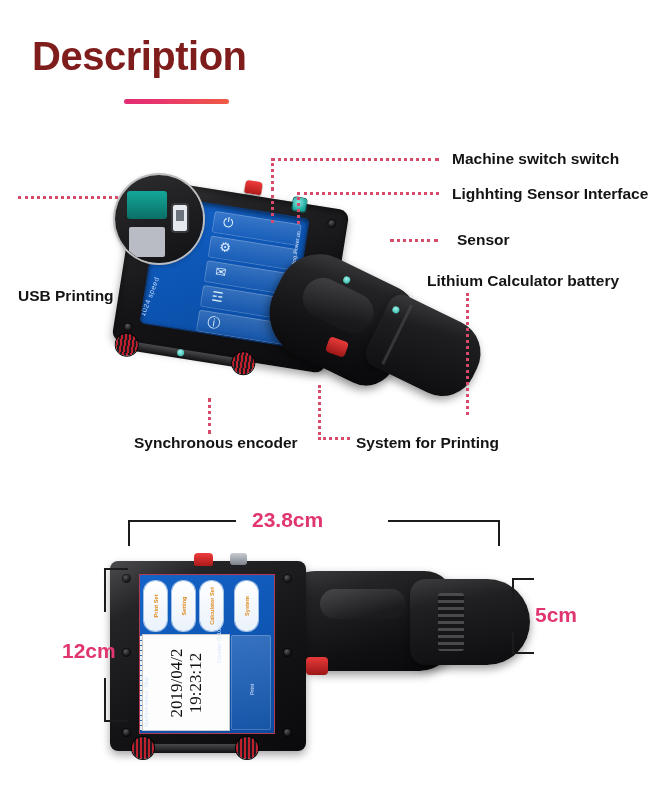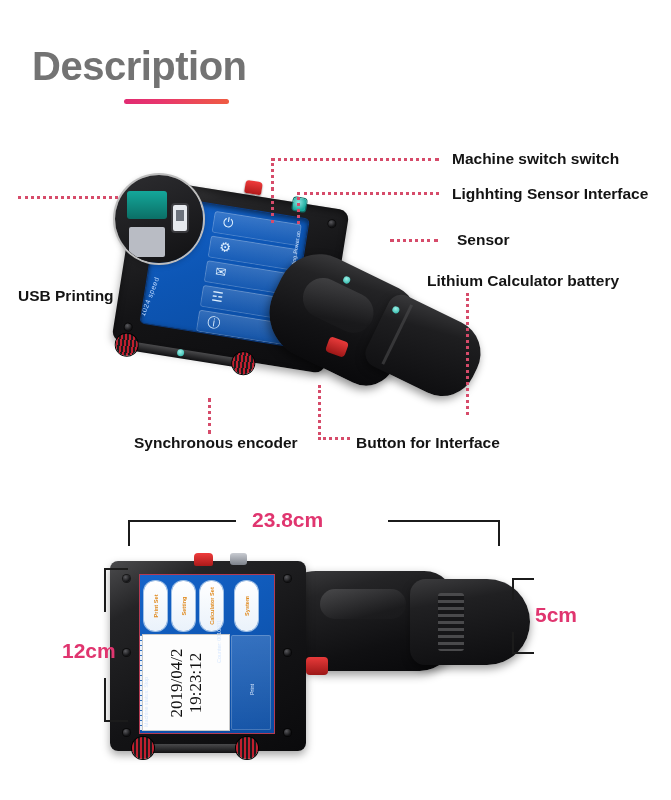--- a/index.html
+++ b/index.html
@@ -1,21 +1,21 @@
 <!DOCTYPE html>
 <html><head>
 <meta charset="utf-8">
 <style>
   html,body{margin:0;padding:0;background:#ffffff;}
   body{width:671px;height:800px;position:relative;overflow:hidden;
        font-family:"Liberation Sans", sans-serif;color:#141414;}
 
   
-  #heading{position:absolute;left:32px;top:46px;font-size:40px;font-weight:700;
-           letter-spacing:-.5px;line-height:1;color:#737373;}
+  #heading{position:absolute;left:32px;top:36px;font-size:40px;font-weight:700;
+           letter-spacing:-.5px;line-height:1;color:#7f1d1d;}
   #heading-rule{position:absolute;left:124px;top:99px;width:105px;height:5px;border-radius:3px;
                 background:linear-gradient(90deg,#e12b72 0%,#e8366d 35%,#ef5b42 100%);}
 
   
   .lbl{position:absolute;font-size:15.5px;font-weight:600;color:#141414;white-space:nowrap;}
 
   
   .dh{position:absolute;height:0;border-top:3px dotted #d64b6a;}
   .dv{position:absolute;width:0;border-left:3px dotted #d64b6a;}
 
@@ -213,21 +213,21 @@
 <div class="dv" style="left:208px;top:398px;height:36px"></div>
 <div class="dv" style="left:318px;top:385px;height:50px"></div>
 <div class="dh" style="left:318px;top:437px;width:32px"></div>
 
 <div class="lbl" style="left:18px;top:287px">USB Printing</div>
 <div class="lbl" style="left:452px;top:150px">Machine switch switch</div>
 <div class="lbl" style="left:452px;top:185px">Lighhting Sensor Interface</div>
 <div class="lbl" style="left:457px;top:231px">Sensor</div>
 <div class="lbl" style="left:427px;top:272px">Lithium Calculator battery</div>
 <div class="lbl" style="left:134px;top:434px">Synchronous encoder</div>
-<div class="lbl" style="left:356px;top:434px">Button for Interface</div>
+<div class="lbl" style="left:356px;top:434px">System for Printing</div>
 
 <div id="p2">
 
   <div id="p2-handle">
     <div id="p2-grip"></div>
   </div>
 
   <div id="p2-batt">
     <div id="p2-fins"></div>
   </div>

